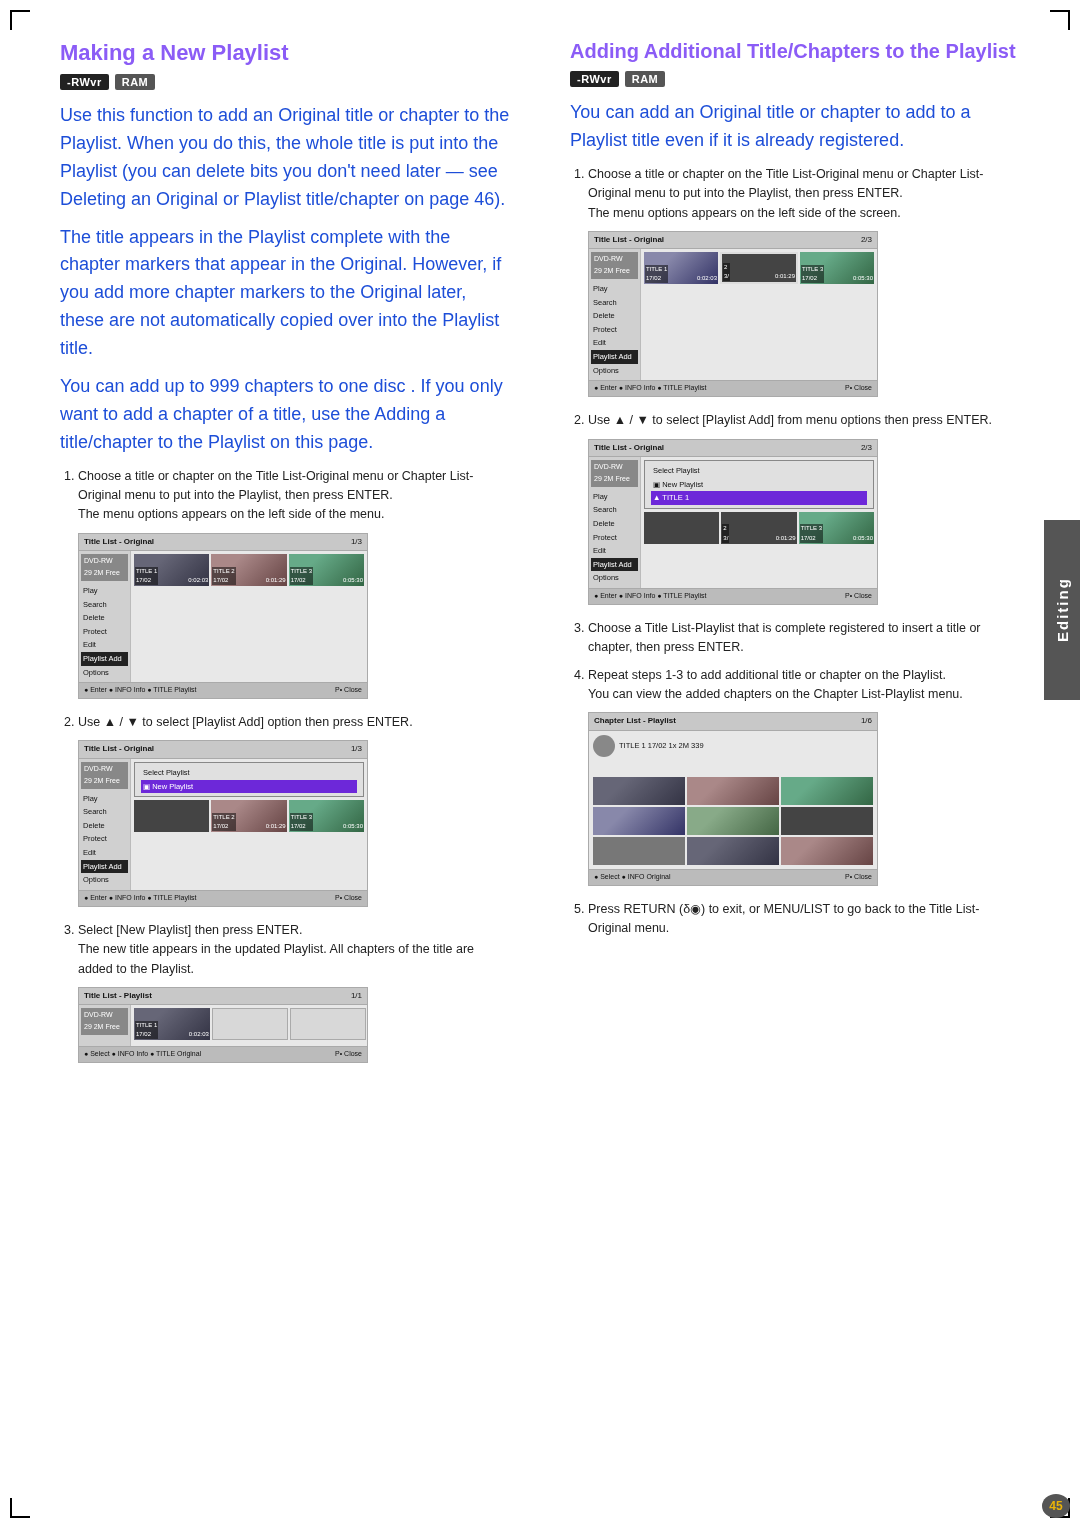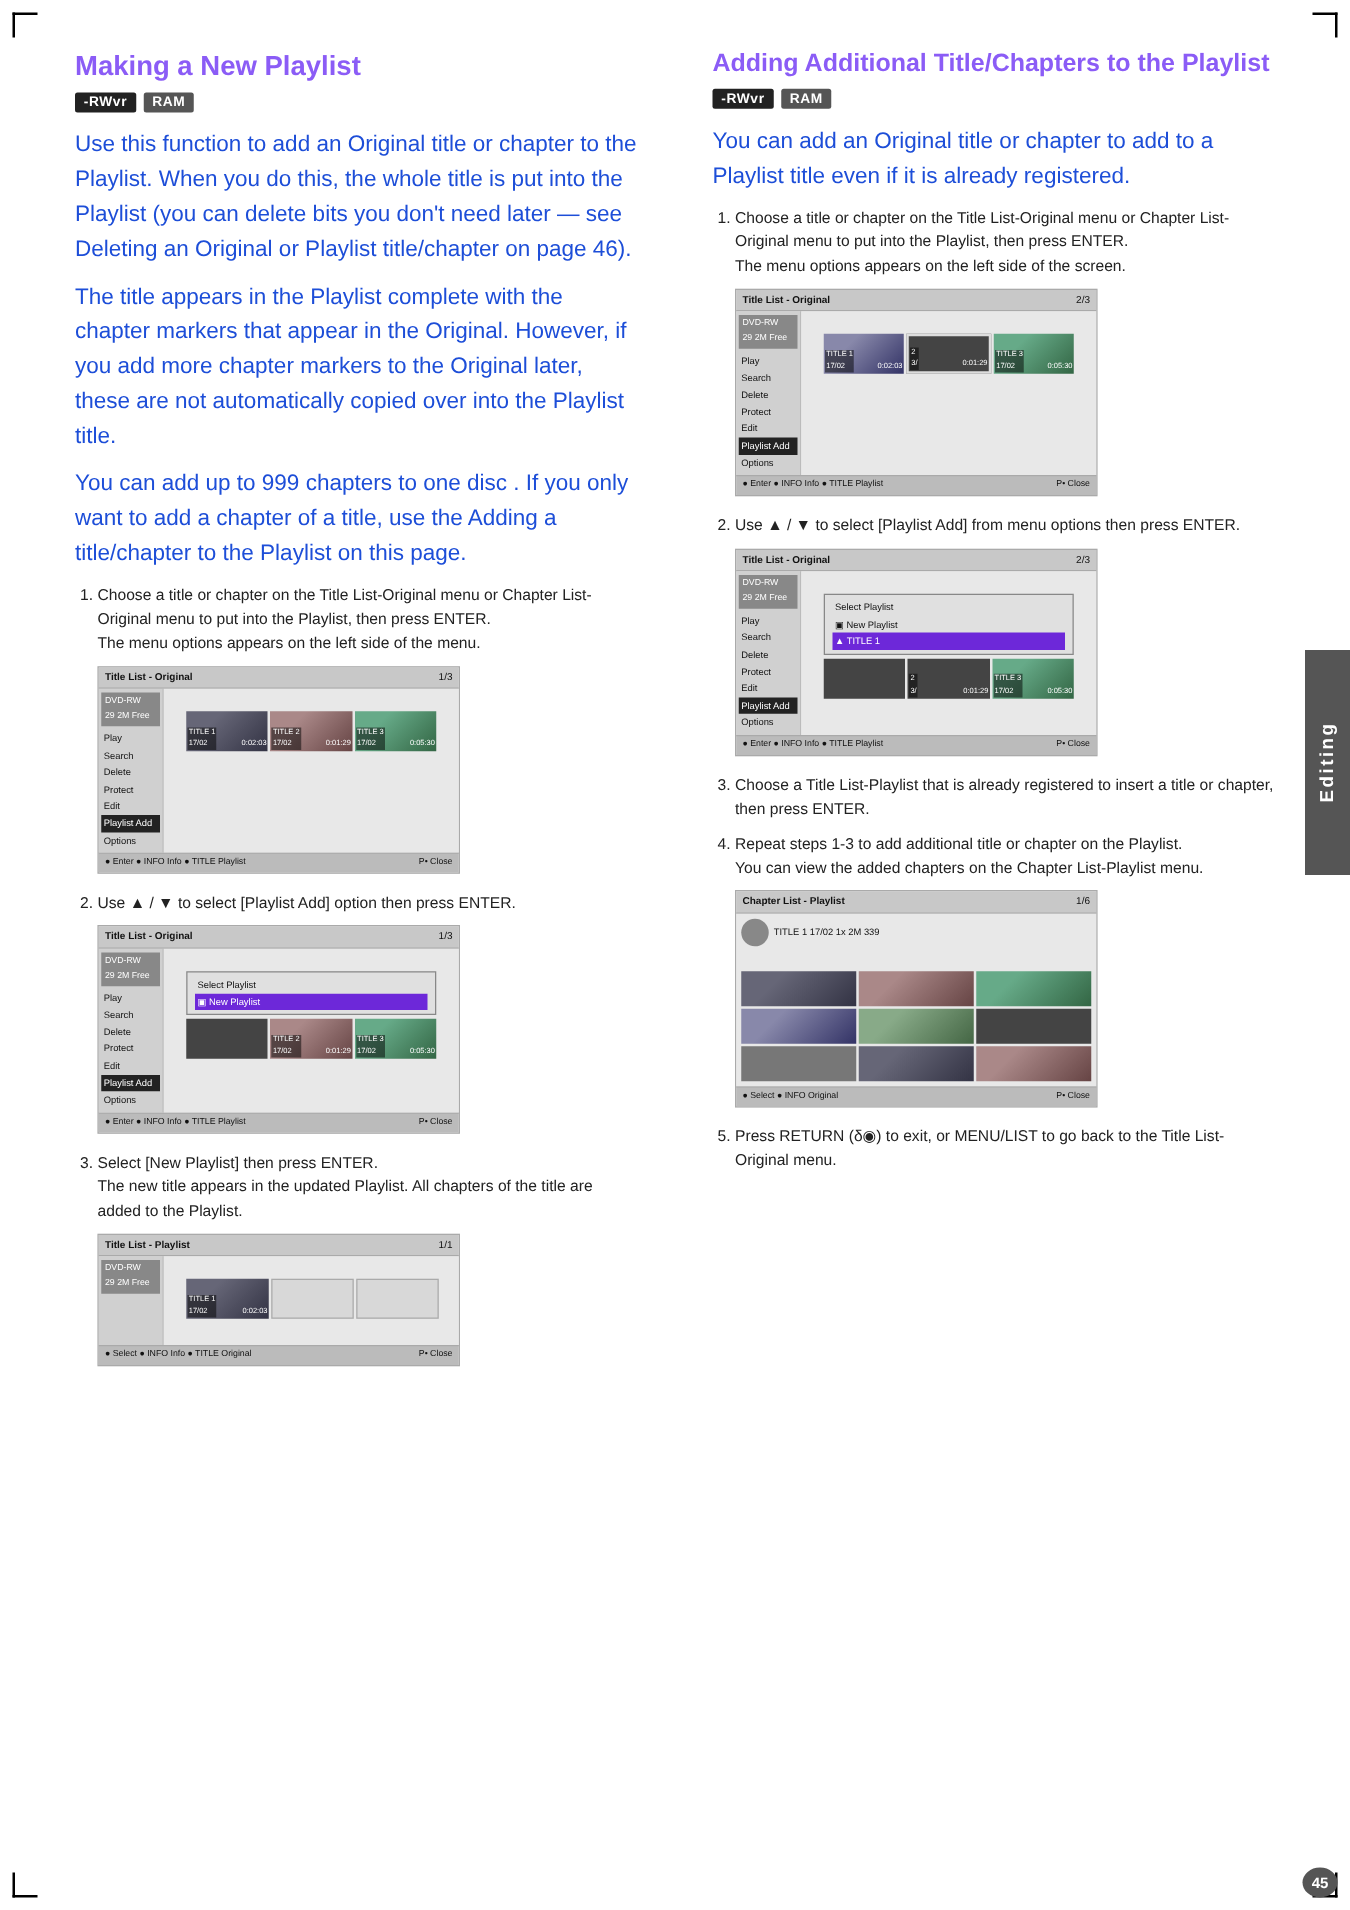--- a/index.html
+++ b/index.html
@@ -175,21 +175,21 @@
       cursor: default;
     }
 
     .screen-sidebar-item.active {
       background: #222;
       color: #fff;
     }
 
     .screen-main {
       flex: 1;
-      padding: 18px;
+      padding: 3px;
       background: #e8e8e8;
     }
 
     .screen-thumbnails {
       display: flex;
       flex-direction: row;
       gap: 2px;
       margin-bottom: 3px;
     }
 
@@ -258,21 +258,21 @@
       background: #6d28d9;
       color: #fff;
     }
 
     
     .page-number {
       position: absolute;
       bottom: 10px;
       right: 10px;
       background: #555;
-      color: #ffffff;
+      color: #eab308;
       border-radius: 50%;
       width: 28px;
       height: 24px;
       display: flex;
       align-items: center;
       justify-content: center;
       font-size: 12px;
       font-weight: bold;
     }
 
@@ -561,21 +561,21 @@
               </div>
             </div>
             <div class="screen-footer">
               <span>● Enter ● INFO Info ● TITLE Playlist</span>
               <span>P• Close</span>
             </div>
           </div>
         </li>
 
         <li>
-          <span>Choose a Title List-Playlist that is already registered to insert a title or chapter, then press ENTER.</span>
+          <span>Choose a Title List-Playlist that is complete registered to insert a title or chapter, then press ENTER.</span>
         </li>
 
         <li>
           <span>Repeat steps 1-3 to add additional title or chapter on the Playlist.</span>
           <br>
           <span>You can view the added chapters on the Chapter List-Playlist menu.</span>
 
           
           <div class="screen-mockup">
             <div class="screen-header">

